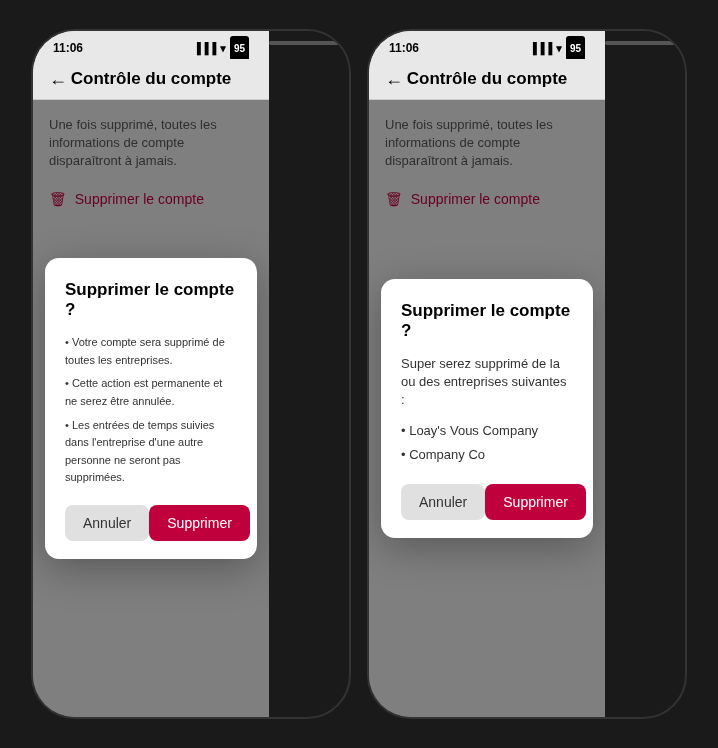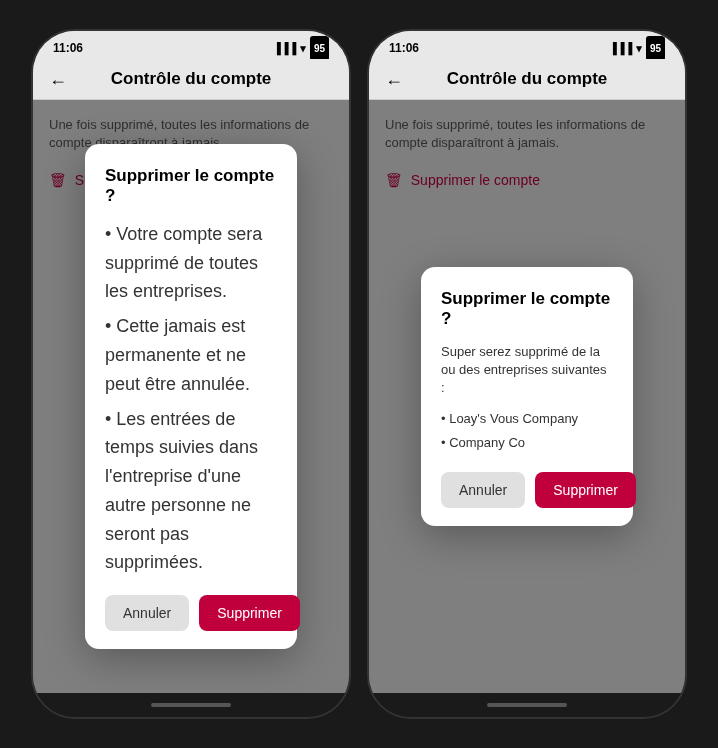--- a/index.html
+++ b/index.html
@@ -16,21 +16,21 @@
 
     .phone {
       width: 320px;
       height: 690px;
       background: #1a1a1a;
       border-radius: 44px;
       border: 2px solid #333;
       overflow: hidden;
       position: relative;
       display: flex;
-      flex-direction: column;
+      flex-direction: row;
     }
 
     .phone-screen {
       flex: 1;
       background: #e8e8e8;
       display: flex;
       flex-direction: column;
       position: relative;
       overflow: hidden;
     }
@@ -126,37 +126,36 @@
       width: 212px;
       box-shadow: 0 10px 40px rgba(0,0,0,0.3);
     }
     .modal-title {
       font-size: 17px;
       font-weight: 700;
       color: #000;
       margin-bottom: 14px;
     }
     .modal-body {
-      font-size: 18px;
+      font-size: 11px;
       color: #333;
       line-height: 1.6;
       margin-bottom: 18px;
     }
     .modal-body p {
       margin-bottom: 6px;
     }
     .modal-companies {
       font-size: 13px;
       color: #333;
       line-height: 1.8;
       margin-bottom: 18px;
     }
     .modal-actions {
       display: flex;
-      gap: 10px;
       justify-content: space-between;
     }
     .btn-cancel {
       background: #e0e0e0;
       color: #333;
       border: none;
       border-radius: 8px;
       padding: 10px 18px;
       font-size: 14px;
       font-weight: 500;
@@ -213,21 +212,21 @@
       <div class="delete-row">
         <span class="trash-icon">🗑</span>
         <span>Supprimer le compte</span>
       </div>
 
       <div class="modal-overlay">
         <div class="modal-card">
           <div class="modal-title">Supprimer le compte ?</div>
           <div class="modal-body">
             <p>• Votre compte sera supprimé de toutes les entreprises.</p>
-            <p>• Cette jamais est permanente et ne peut être annulée.</p>
+            <p>• Cette action est permanente et ne serez être annulée.</p>
             <p>• Les entrées de temps suivies dans l'entreprise d'une autre personne ne seront pas supprimées.</p>
           </div>
           <div class="modal-actions">
             <button class="btn-cancel">Annuler</button>
             <button class="btn-delete">Supprimer</button>
           </div>
         </div>
       </div>
     </div>
   </div>

